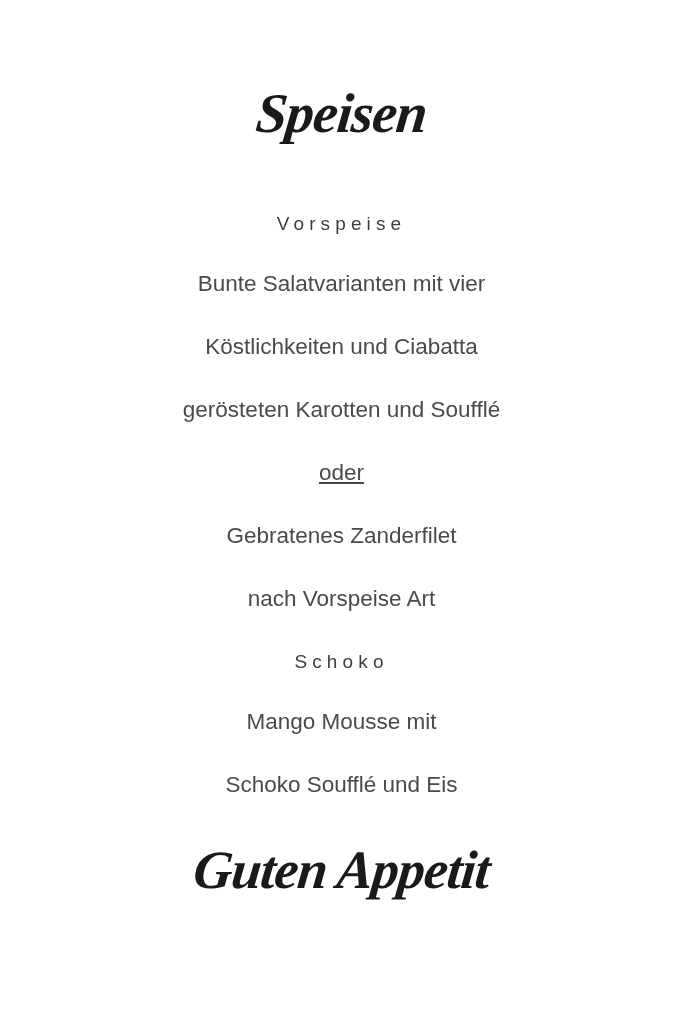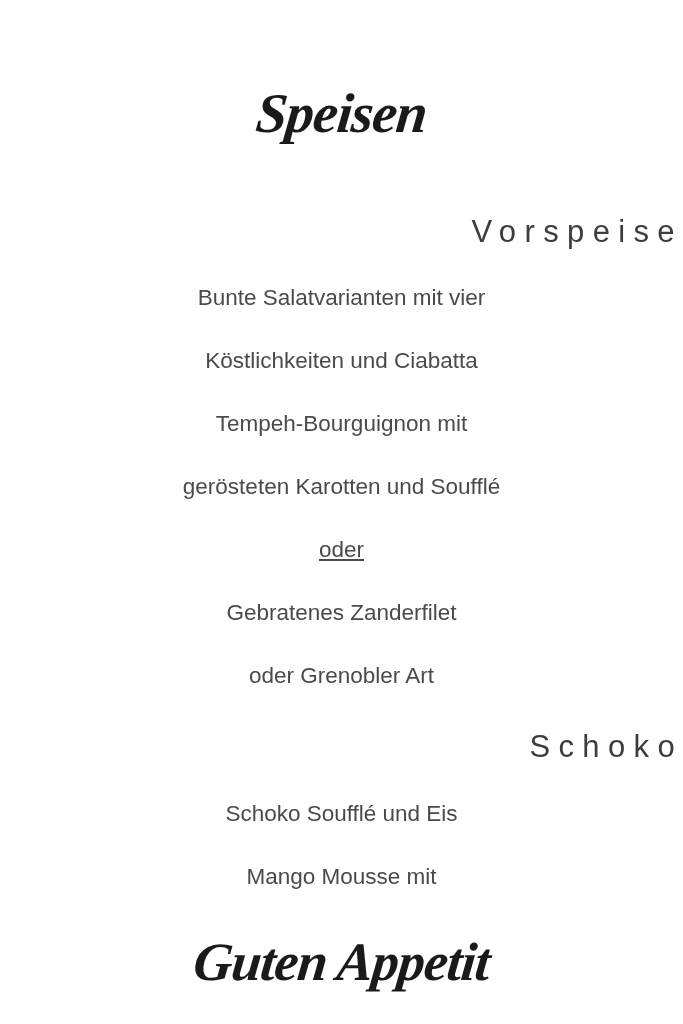--- a/index.html
+++ b/index.html
@@ -34,26 +34,25 @@
     font-size: 56px;
     line-height: 1.2;
   }
   .script-footer {
     margin: 38px 0 0;
     font-size: 54px;
     line-height: 1.2;
   }
   .course-heading {
     margin: 37px 0 0;
-    font-size: 31px;
+    font-size: 19px;
     line-height: 1.2;
     font-weight: 400;
     letter-spacing: 0.27em;
     color: #3d3d3d;
-    text-align: right;
   }
   .course-heading.first {
     margin-top: 66px;
   }
   .dish {
     margin: 29px 0 0;
     font-size: 22.5px;
     line-height: 31px;
     color: #4a4a4a;
   }
@@ -79,33 +78,32 @@
   <section>
     <h2 class="course-heading first">Vorspeise</h2>
     <p class="dish">
       <span class="line">Bunte Salatvarianten mit vier</span>
       <span class="line">Köstlichkeiten und Ciabatta</span>
     </p>
   </section>
 
   <section>
     <p class="dish">
-      <span class="line">Tempeh-Bourguignon mit</span>
       <span class="line">gerösteten Karotten und Soufflé</span>
     </p>
     <p class="separator">oder</p>
     <p class="dish">
       <span class="line">Gebratenes Zanderfilet</span>
-      <span class="line">oder Grenobler Art</span>
+      <span class="line">nach Vorspeise Art</span>
     </p>
   </section>
 
   <section>
     <h2 class="course-heading">Schoko</h2>
     <p class="dish">
+      <span class="line">Mango Mousse mit</span>
       <span class="line">Schoko Soufflé und Eis</span>
-      <span class="line">Mango Mousse mit</span>
     </p>
   </section>
 
   <h2 class="script script-footer">Guten Appetit</h2>
 
 </div>
 
 </body></html>

